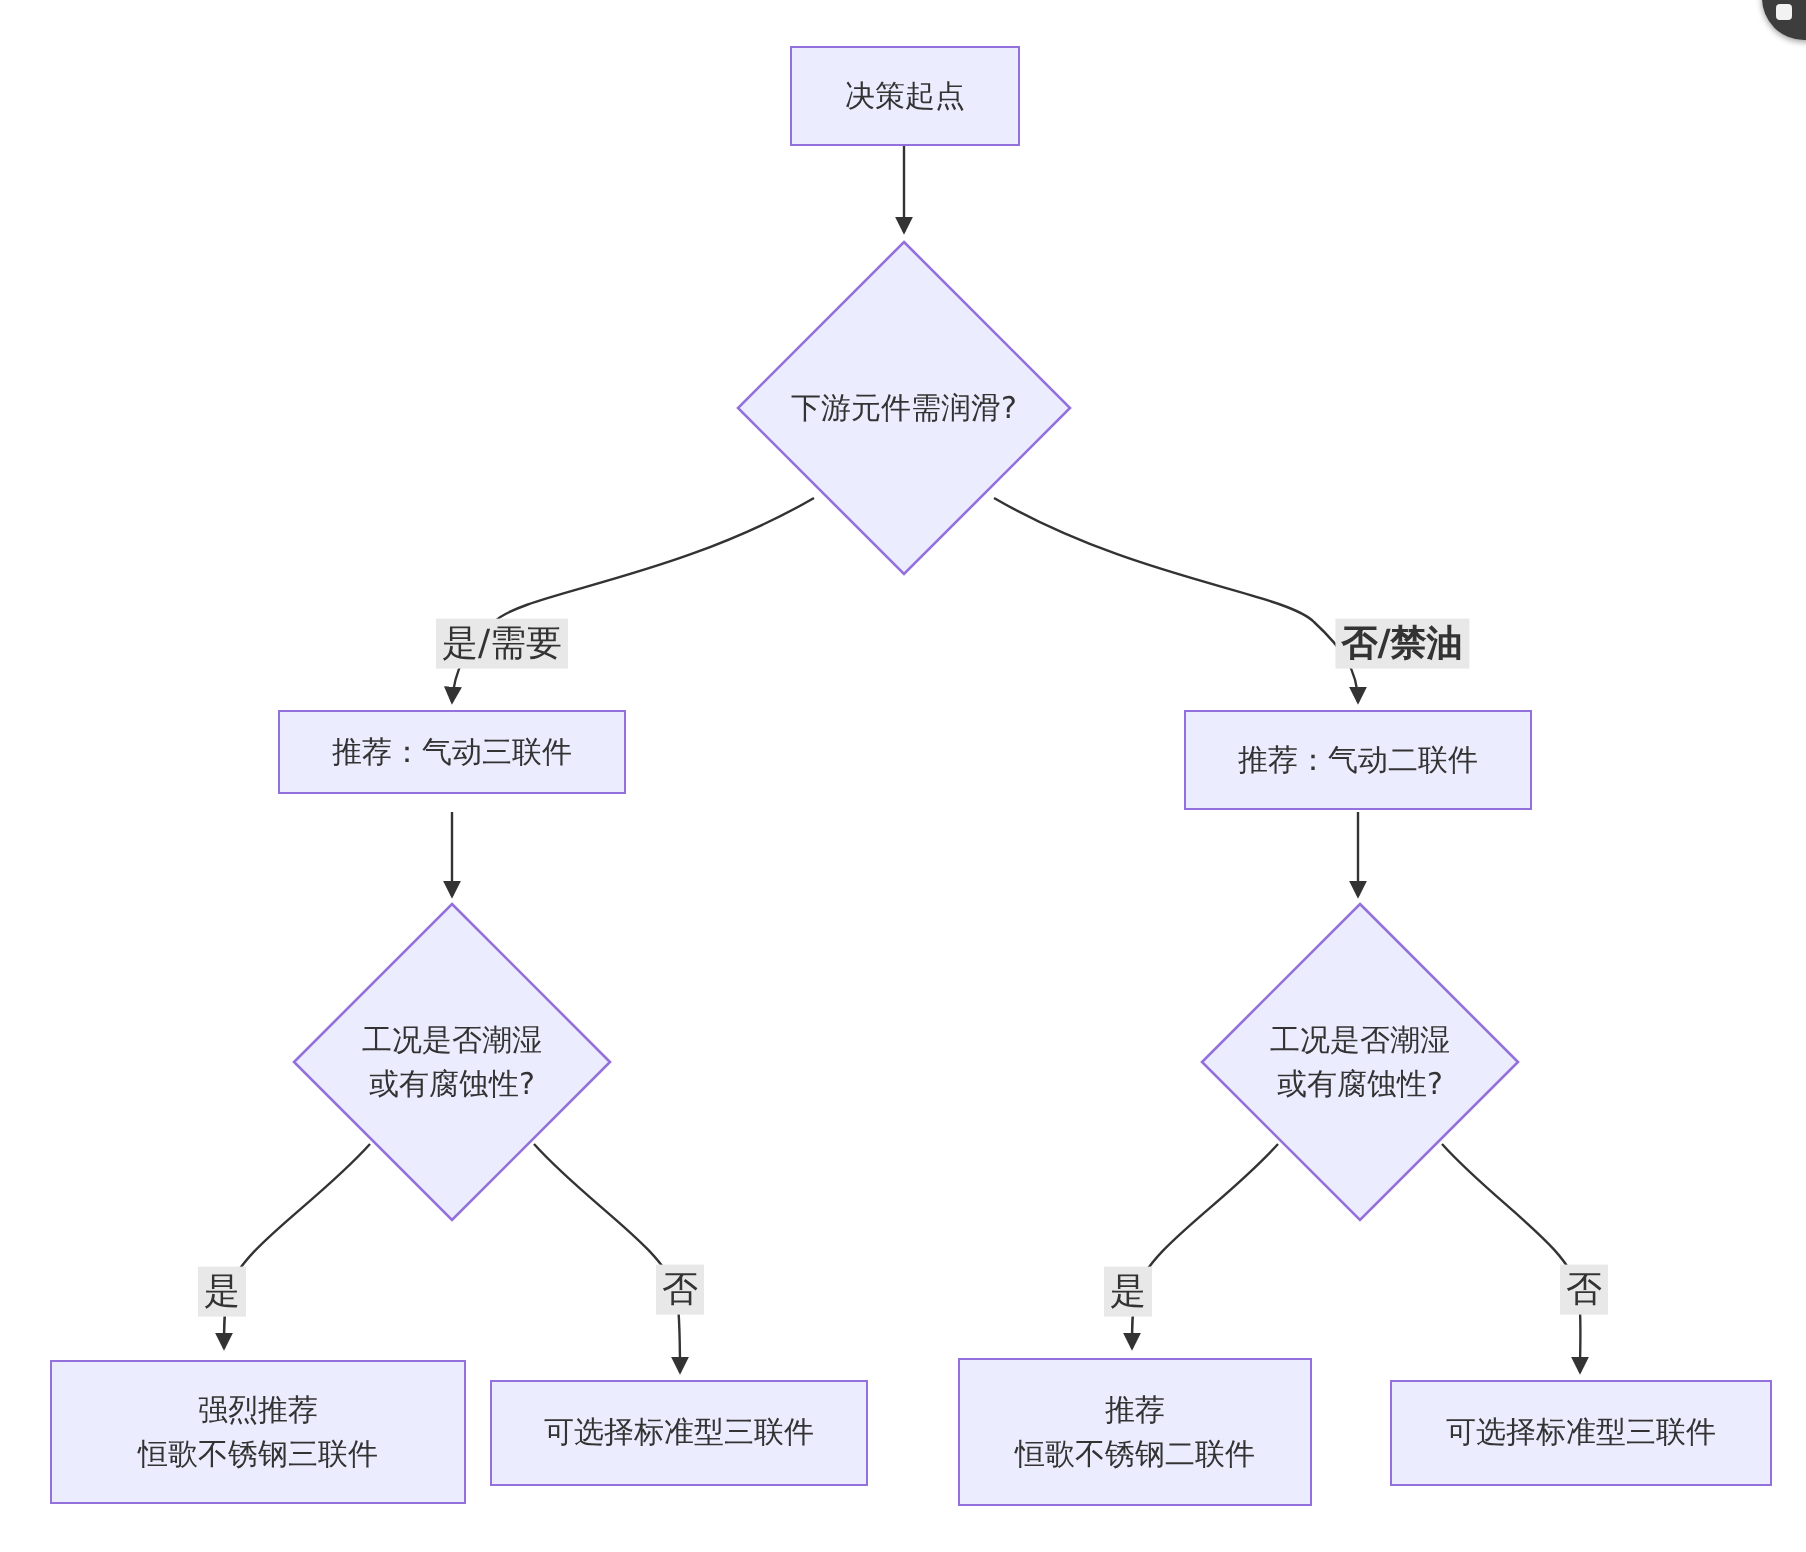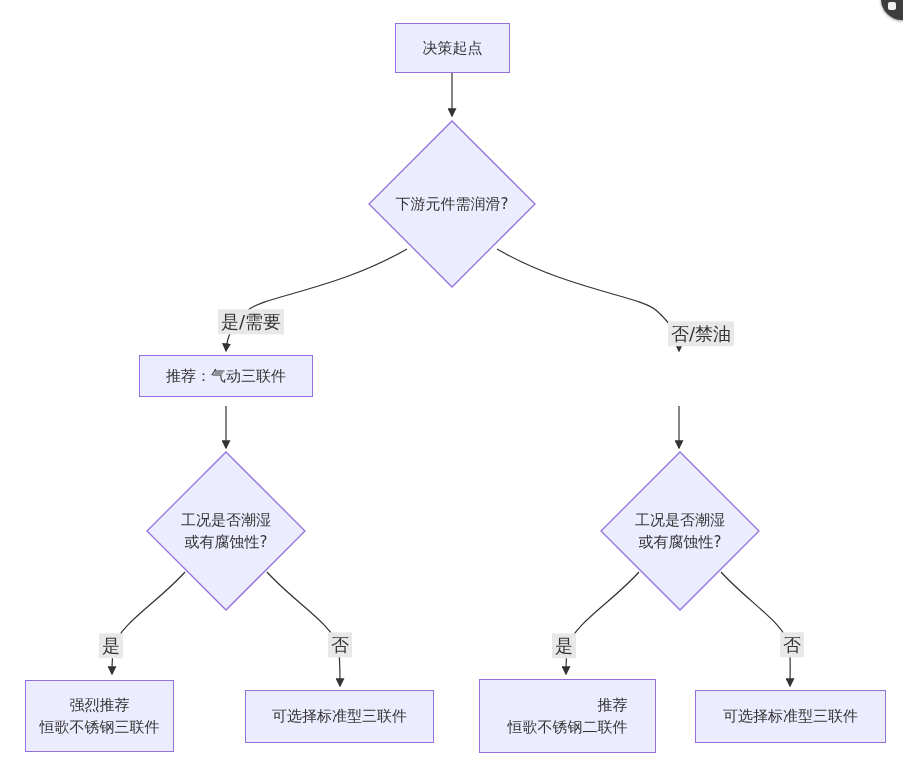--- a/index.html
+++ b/index.html
@@ -92,42 +92,43 @@
 
     <polygon class="diamond-shape" points="452,121 535,204 452,287 369,204"></polygon>
     <polygon class="diamond-shape" points="226,452 305,531 226,610 147,531"></polygon>
     <polygon class="diamond-shape" points="680,452 759,531 680,610 601,531"></polygon>
   </svg>
 
   <div class="node rect" style="left:395px;top:23px;width:115px;height:50px;">决策起点</div>
 
   <div class="node rect" style="left:139px;top:355px;width:174px;height:42px;">推荐：气动三联件</div>
 
+  <div class="node rect" style="left:592px;top:355px;width:174px;height:50px;">推荐：气动二联件</div>
 
-  <div class="node rect" style="left:25px;top:680px;width:149px;height:72px;">强烈推荐
+  <div class="node rect" style="left:25px;top:680px;width:208px;height:72px;">强烈推荐
 恒歌不锈钢三联件</div>
 
   <div class="node rect" style="left:245px;top:690px;width:189px;height:53px;">可选择标准型三联件</div>
 
-  <div class="node rect" style="left:479px;top:679px;width:177px;height:74px;text-align:right;">推荐
+  <div class="node rect" style="left:479px;top:679px;width:177px;height:74px;">推荐
 恒歌不锈钢二联件</div>
 
   <div class="node rect" style="left:695px;top:690px;width:191px;height:53px;">可选择标准型三联件</div>
 
   <div class="node diamond-label" style="left:377px;top:129px;width:150px;height:150px;">下游元件需润滑?</div>
 
   <div class="node diamond-label" style="left:151px;top:456px;width:150px;height:150px;">工况是否潮湿
 或有腐蚀性?</div>
 
   <div class="node diamond-label" style="left:605px;top:456px;width:150px;height:150px;">工况是否潮湿
 或有腐蚀性?</div>
 
   <div class="edge-label" style="left:251px;top:322px;">是/需要</div>
 
-  <div class="edge-label" style="left:701px;top:334px;">否/禁油</div>
+  <div class="edge-label" style="left:701px;top:322px;font-weight:bold;">否/禁油</div>
 
   <div class="edge-label" style="left:111px;top:646px;">是</div>
 
   <div class="edge-label" style="left:340px;top:645px;">否</div>
 
   <div class="edge-label" style="left:564px;top:646px;">是</div>
 
   <div class="edge-label" style="left:792px;top:645px;">否</div>
 
   <div class="corner-button">

